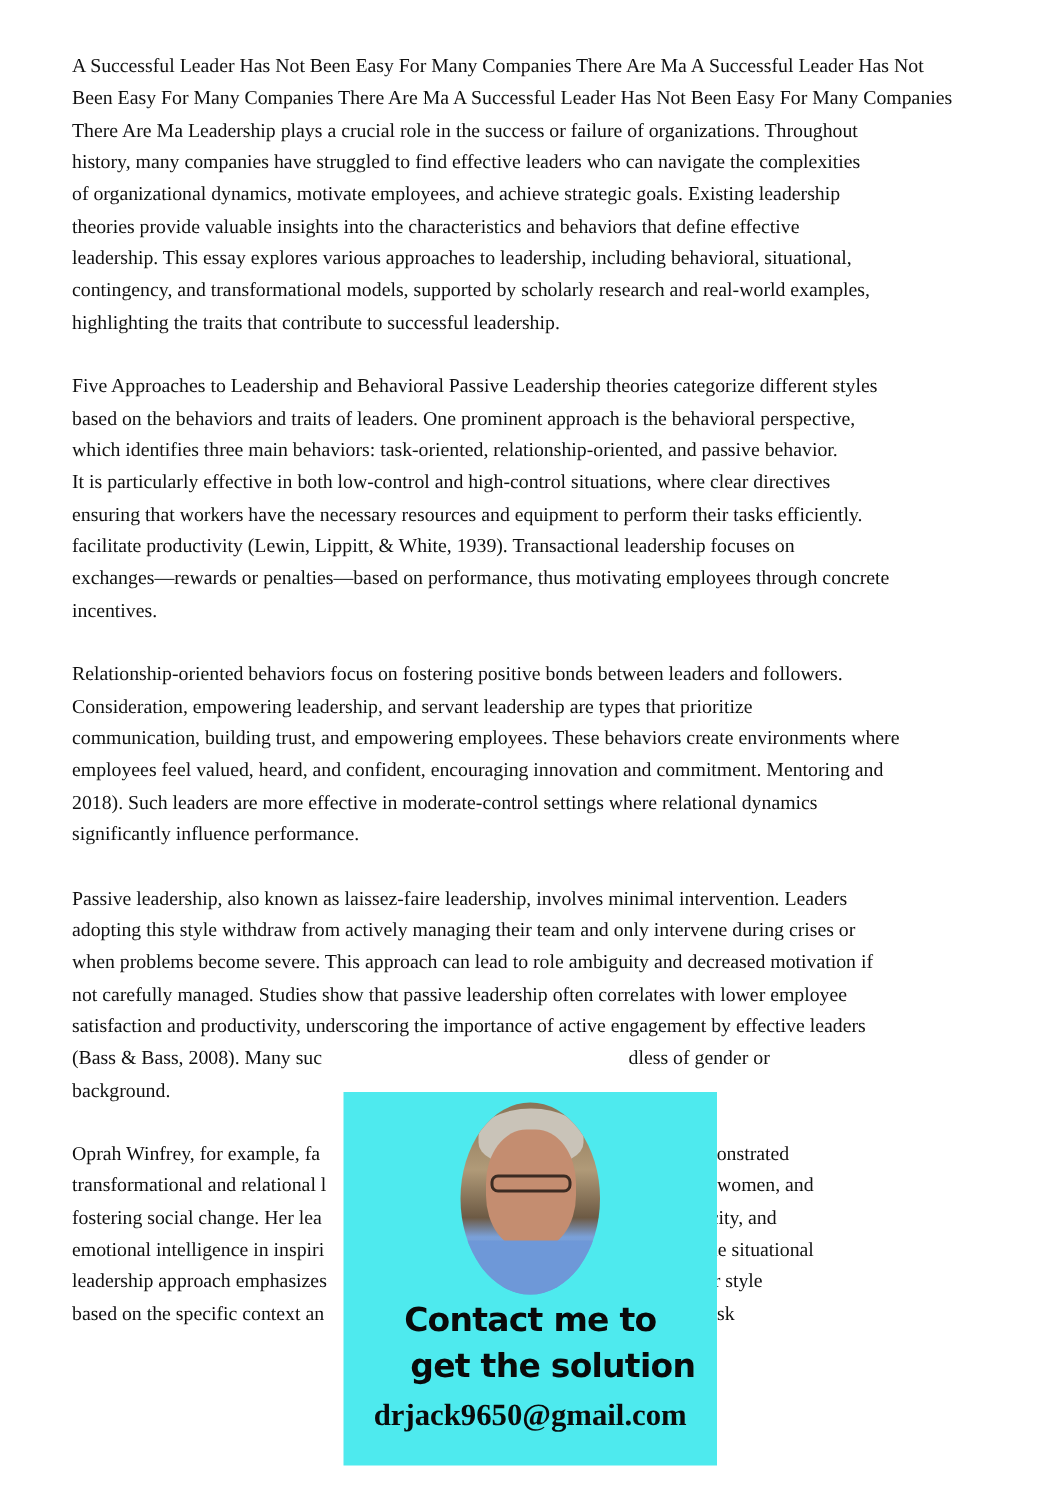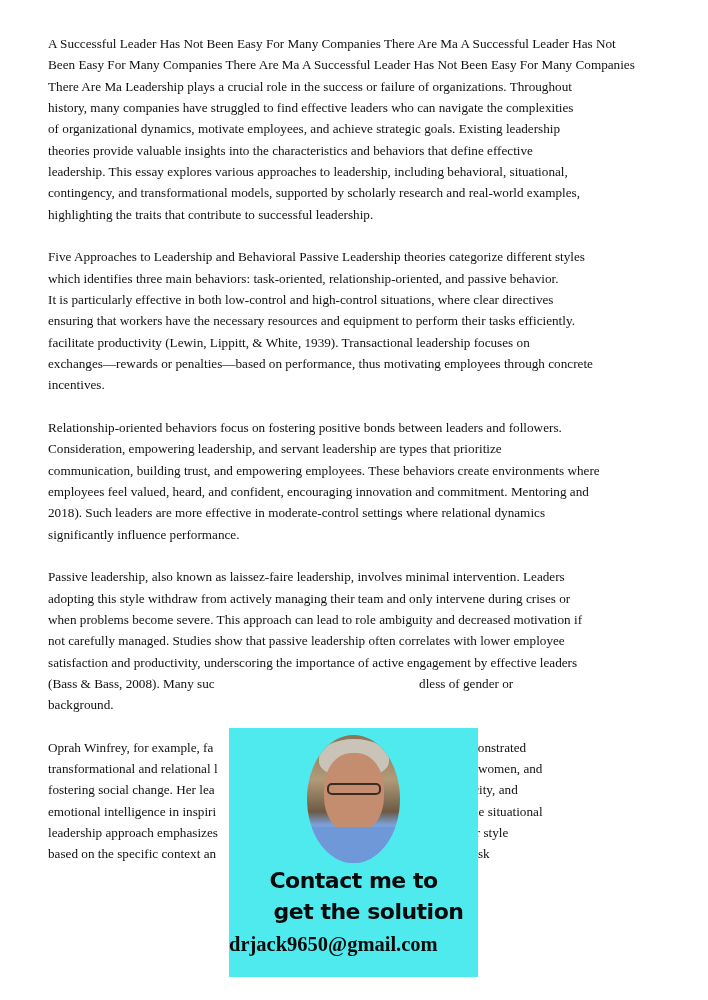--- a/index.html
+++ b/index.html
@@ -42,21 +42,21 @@
       background: #6e98d8;
     }
     .ad-headline {
       position: absolute; left: 0; width: 249px; text-align: center;
       font-family: "DejaVu Sans", "Liberation Sans", sans-serif; font-weight: bold;
       font-size: 22px; line-height: 30px; color: #0a0a0a; letter-spacing: -0.5px;
     }
     .ad-headline.l1 { top: 138px; }
     .ad-headline.l2 { top: 169px; padding-left: 15px; }
     .ad-email {
-      position: absolute; left: 0; top: 203px; width: 249px; text-align: left;
+      position: absolute; left: 0; top: 203px; width: 249px; text-align: center;
       font-family: "Liberation Serif", "DejaVu Serif", serif; font-weight: bold;
       font-size: 20.5px; line-height: 26px; color: #0a0a0a;
     }
   </style>
 </head>
 <body>
 
 <div class="page">
   <div class="para">
     <span class="line">A Successful Leader Has Not Been Easy For Many Companies There Are Ma A Successful Leader Has Not</span>
@@ -64,20 +64,21 @@
     <span class="line">There Are Ma Leadership plays a crucial role in the success or failure of organizations. Throughout</span>
     <span class="line">history, many companies have struggled to find effective leaders who can navigate the complexities</span>
     <span class="line">of organizational dynamics, motivate employees, and achieve strategic goals. Existing leadership</span>
     <span class="line">theories provide valuable insights into the characteristics and behaviors that define effective</span>
     <span class="line">leadership. This essay explores various approaches to leadership, including behavioral, situational,</span>
     <span class="line">contingency, and transformational models, supported by scholarly research and real-world examples,</span>
     <span class="line">highlighting the traits that contribute to successful leadership.</span>
   </div>
   <div class="para">
     <span class="line">Five Approaches to Leadership and Behavioral Passive Leadership theories categorize different styles</span>
+    <span class="line">based on the behaviors and traits of leaders. One prominent approach is the behavioral perspective,</span>
     <span class="line">which identifies three main behaviors: task-oriented, relationship-oriented, and passive behavior.</span>
     <span class="line">It is particularly effective in both low-control and high-control situations, where clear directives</span>
     <span class="line">ensuring that workers have the necessary resources and equipment to perform their tasks efficiently.</span>
     <span class="line">facilitate productivity (Lewin, Lippitt, &amp; White, 1939). Transactional leadership focuses on</span>
     <span class="line">exchanges—rewards or penalties—based on performance, thus motivating employees through concrete</span>
     <span class="line">incentives.</span>
   </div>
   <div class="para">
     <span class="line">Relationship-oriented behaviors focus on fostering positive bonds between leaders and followers.</span>
     <span class="line">Consideration, empowering leadership, and servant leadership are types that prioritize</span>

